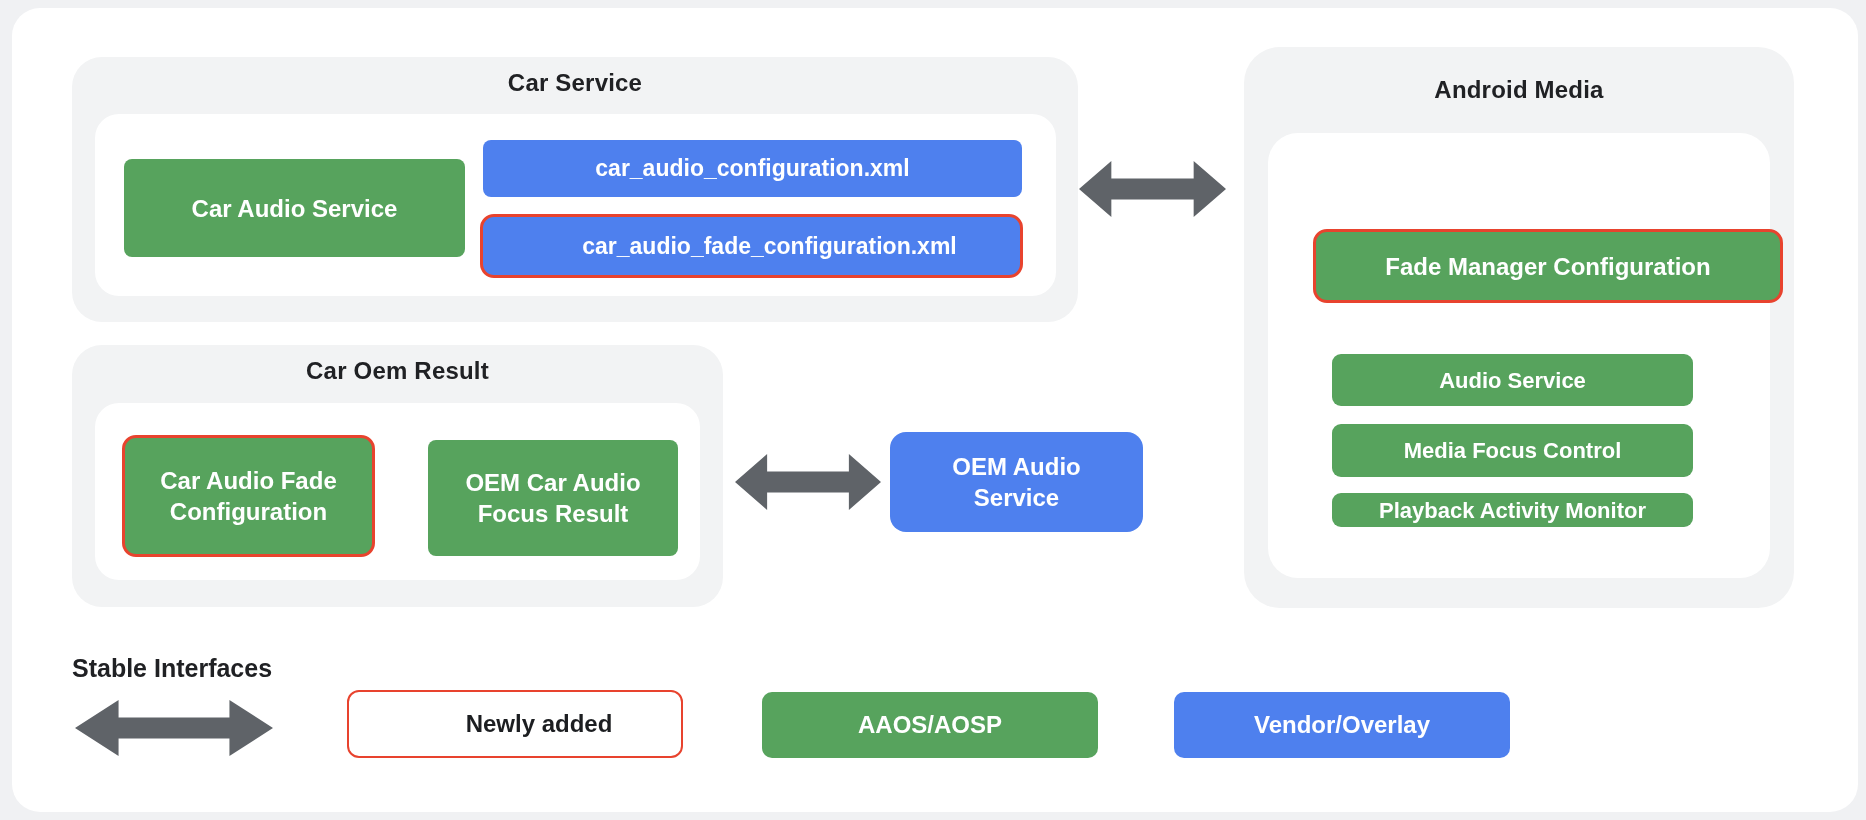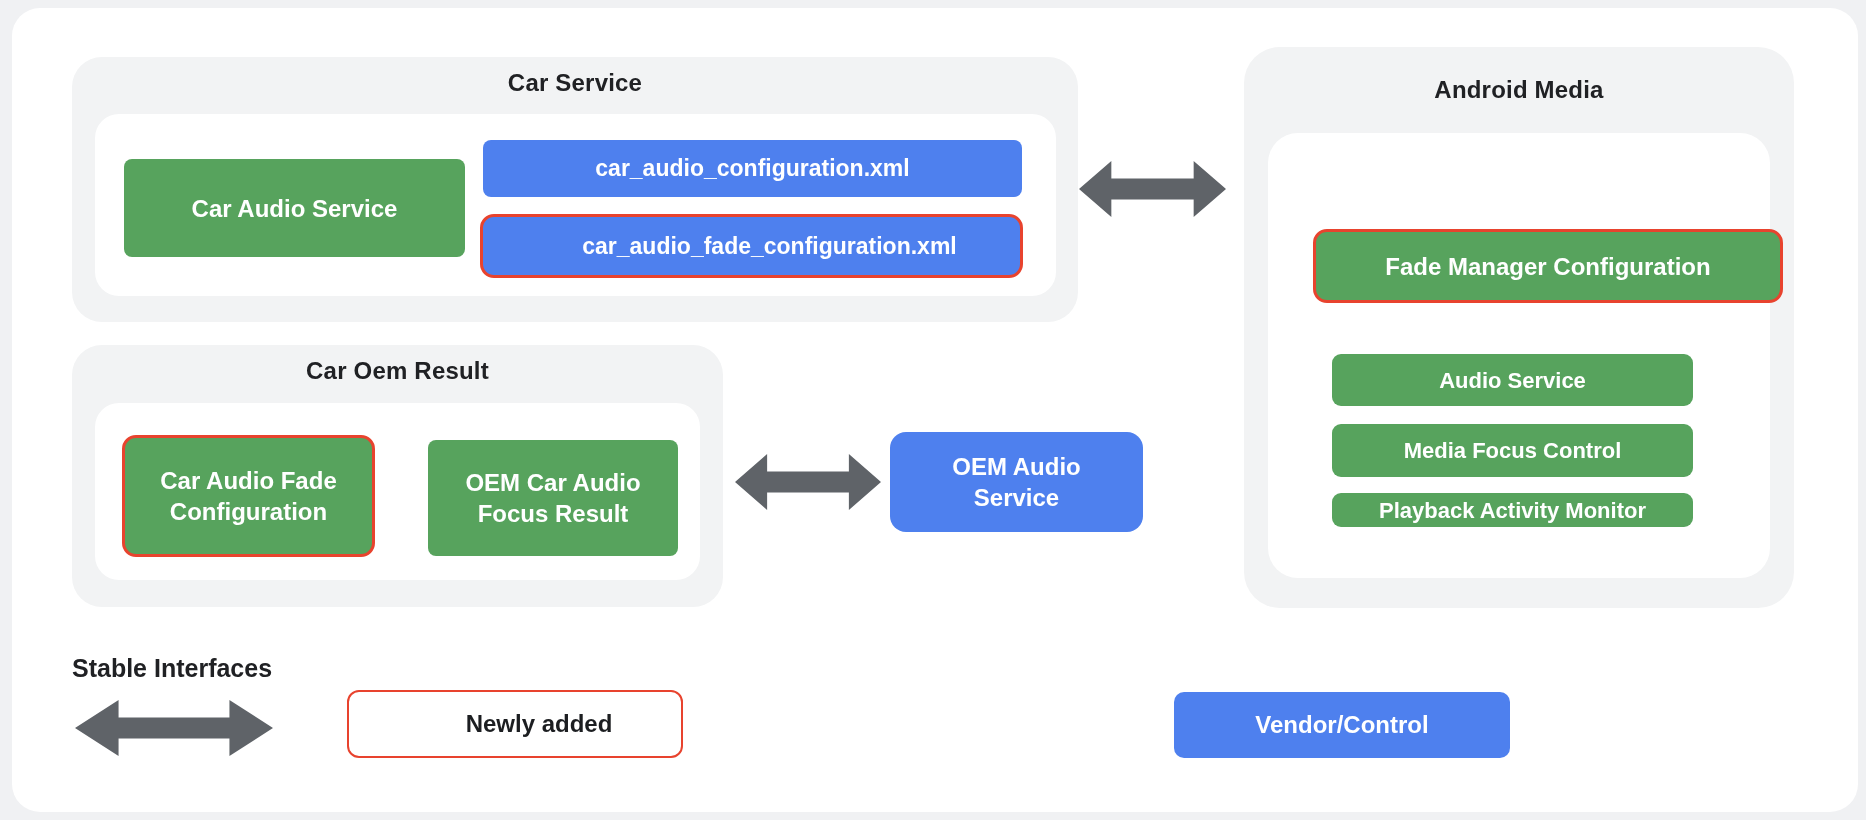--- a/index.html
+++ b/index.html
@@ -105,15 +105,16 @@
   <div class="legend-label" style="left:72px;top:654px;">Stable Interfaces</div>
 
   <div class="arrow" style="left:75px;top:700px;width:198px;height:56px;">
     <svg viewBox="0 0 200 62" preserveAspectRatio="none" aria-hidden="true">
       <path d="M0 31 L44 0 L44 19.5 L156 19.5 L156 0 L200 31 L156 62 L156 42.5 L44 42.5 L44 62 Z"></path>
     </svg>
   </div>
 
   <div class="legend-box outline" style="left:347px;top:690px;width:336px;height:68px;padding-left:48px;">Newly added</div>
 
+  <div class="legend-box" style="left:762px;top:692px;width:336px;height:66px;background:var(--green,#57A35D);">AAOS/AOSP</div>
 
-  <div class="legend-box" style="left:1174px;top:692px;width:336px;height:66px;background:var(--blue,#4E80EE);">Vendor/Control</div>
+  <div class="legend-box" style="left:1174px;top:692px;width:336px;height:66px;background:var(--blue,#4E80EE);">Vendor/Overlay</div>
 </div>
 
 </body></html>

